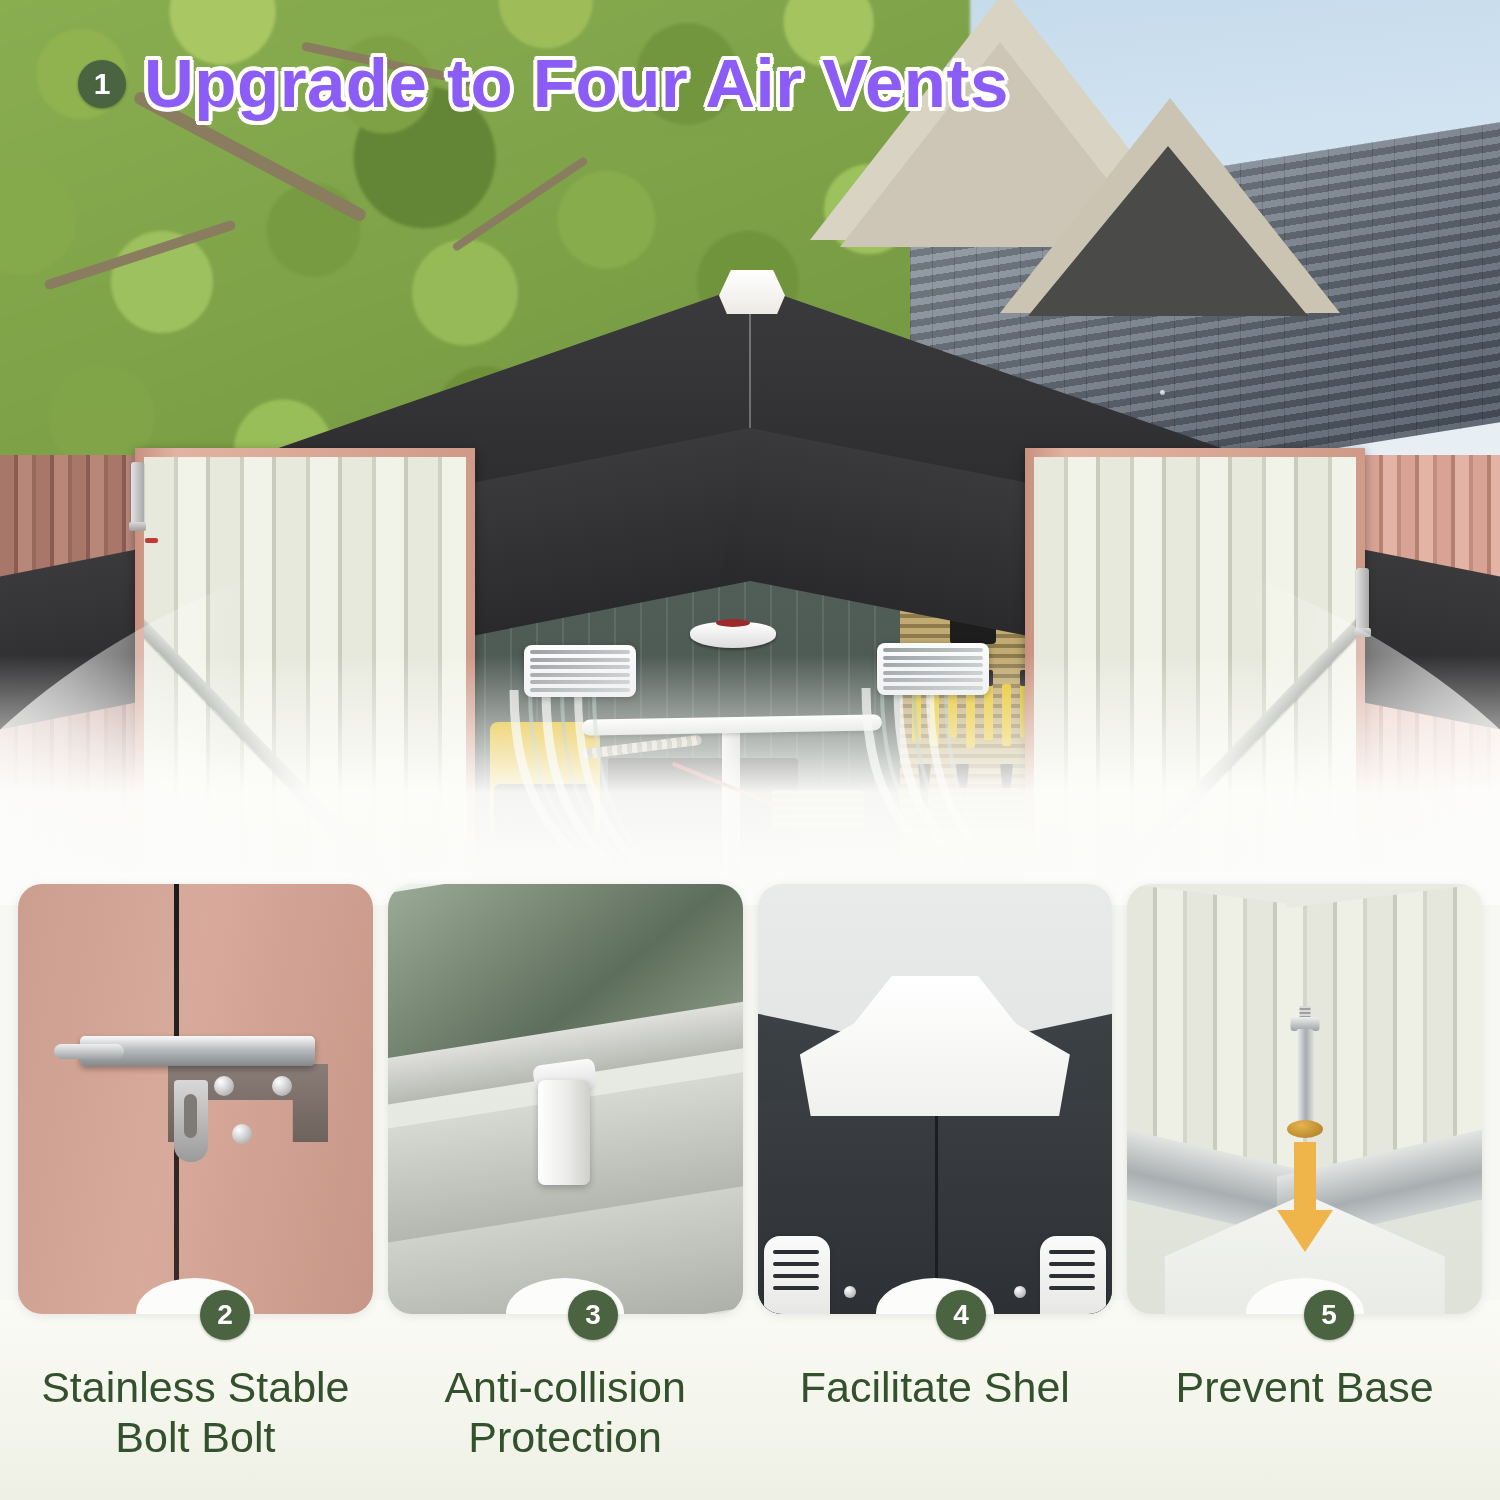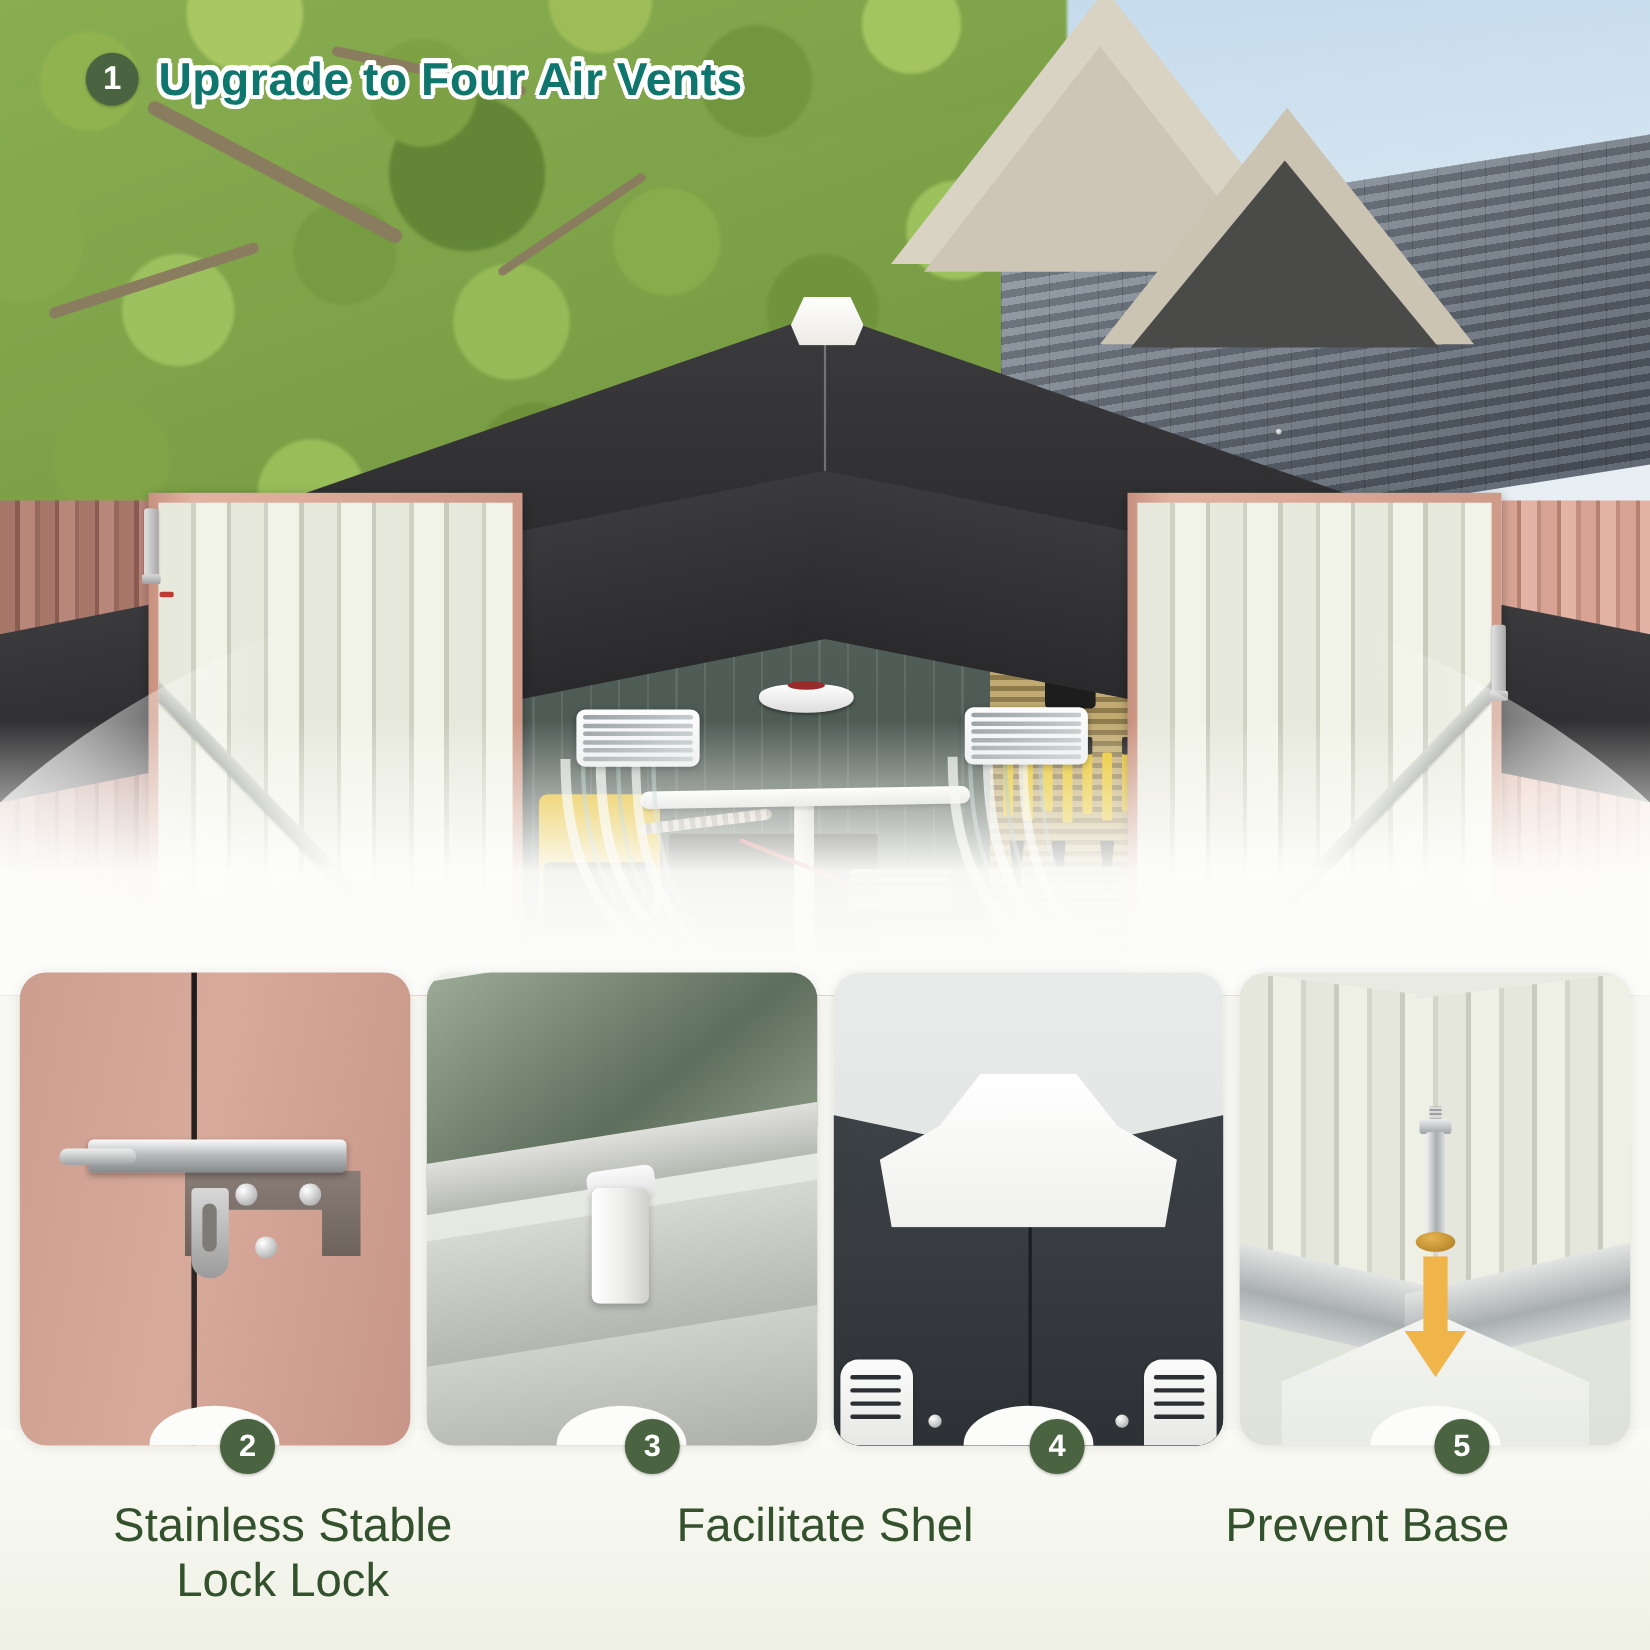--- a/index.html
+++ b/index.html
@@ -154,21 +154,21 @@
   .arc2{position:absolute;left:0;bottom:0;width:1500px;height:250px;
     background:linear-gradient(180deg,rgba(253,253,251,0),rgba(253,253,251,.96) 55%,#fcfcfa 100%);}
 
   
   .title-wrap{position:absolute;left:0;top:48px;width:1500px;text-align:left;z-index:9;}
   .title-row{display:flex;align-items:center;padding-left:78px;}
   .badge1{width:48px;height:48px;border-radius:50%;background:#4a6340;color:#fff;
     display:flex;align-items:center;justify-content:center;
     font-size:30px;font-weight:bold;flex:0 0 auto;
     box-shadow:0 1px 3px rgba(0,0,0,.35);}
-  .h1{margin-left:18px;font-size:42px;font-weight:bold;color:#0f766e;
+  .h1{margin-left:18px;font-size:69px;font-weight:bold;color:#8b5cf6;
     letter-spacing:.5px;line-height:1.05;
     text-shadow:
       -3px -3px 0 #fff, 3px -3px 0 #fff, -3px 3px 0 #fff, 3px 3px 0 #fff,
       -4px 0 0 #fff, 4px 0 0 #fff, 0 -4px 0 #fff, 0 4px 0 #fff,
       -2px -4px 0 #fff, 2px -4px 0 #fff, -2px 4px 0 #fff, 2px 4px 0 #fff;}
   .h2{margin-top:16px;padding-left:150px;font-size:46px;color:#fff;font-weight:normal;
     letter-spacing:.3px;text-shadow:0 2px 7px rgba(40,50,35,.65),0 0 3px rgba(40,50,35,.5);}
 
   
   .cards{position:absolute;left:0;top:884px;width:1500px;height:430px;
@@ -474,21 +474,25 @@
   </div>
 
   <div class="badge" style="left:200px;">2</div>
   <div class="badge" style="left:568px;">3</div>
   <div class="badge" style="left:936px;">4</div>
   <div class="badge" style="left:1304px;">5</div>
 
   <div class="caps">
     <div class="cap">
       <div>Stainless Stable</div>
-      <div>Lock Lock</div>
+      <div>Bolt Bolt</div>
+    </div>
+    <div class="cap">
+      <div>Anti-collision</div>
+      <div>Protection</div>
     </div>
     <div class="cap">
       <div>Facilitate Shel</div>
     </div>
     <div class="cap">
       <div>Prevent Base</div>
       <div></div>
     </div>
   </div>
 

